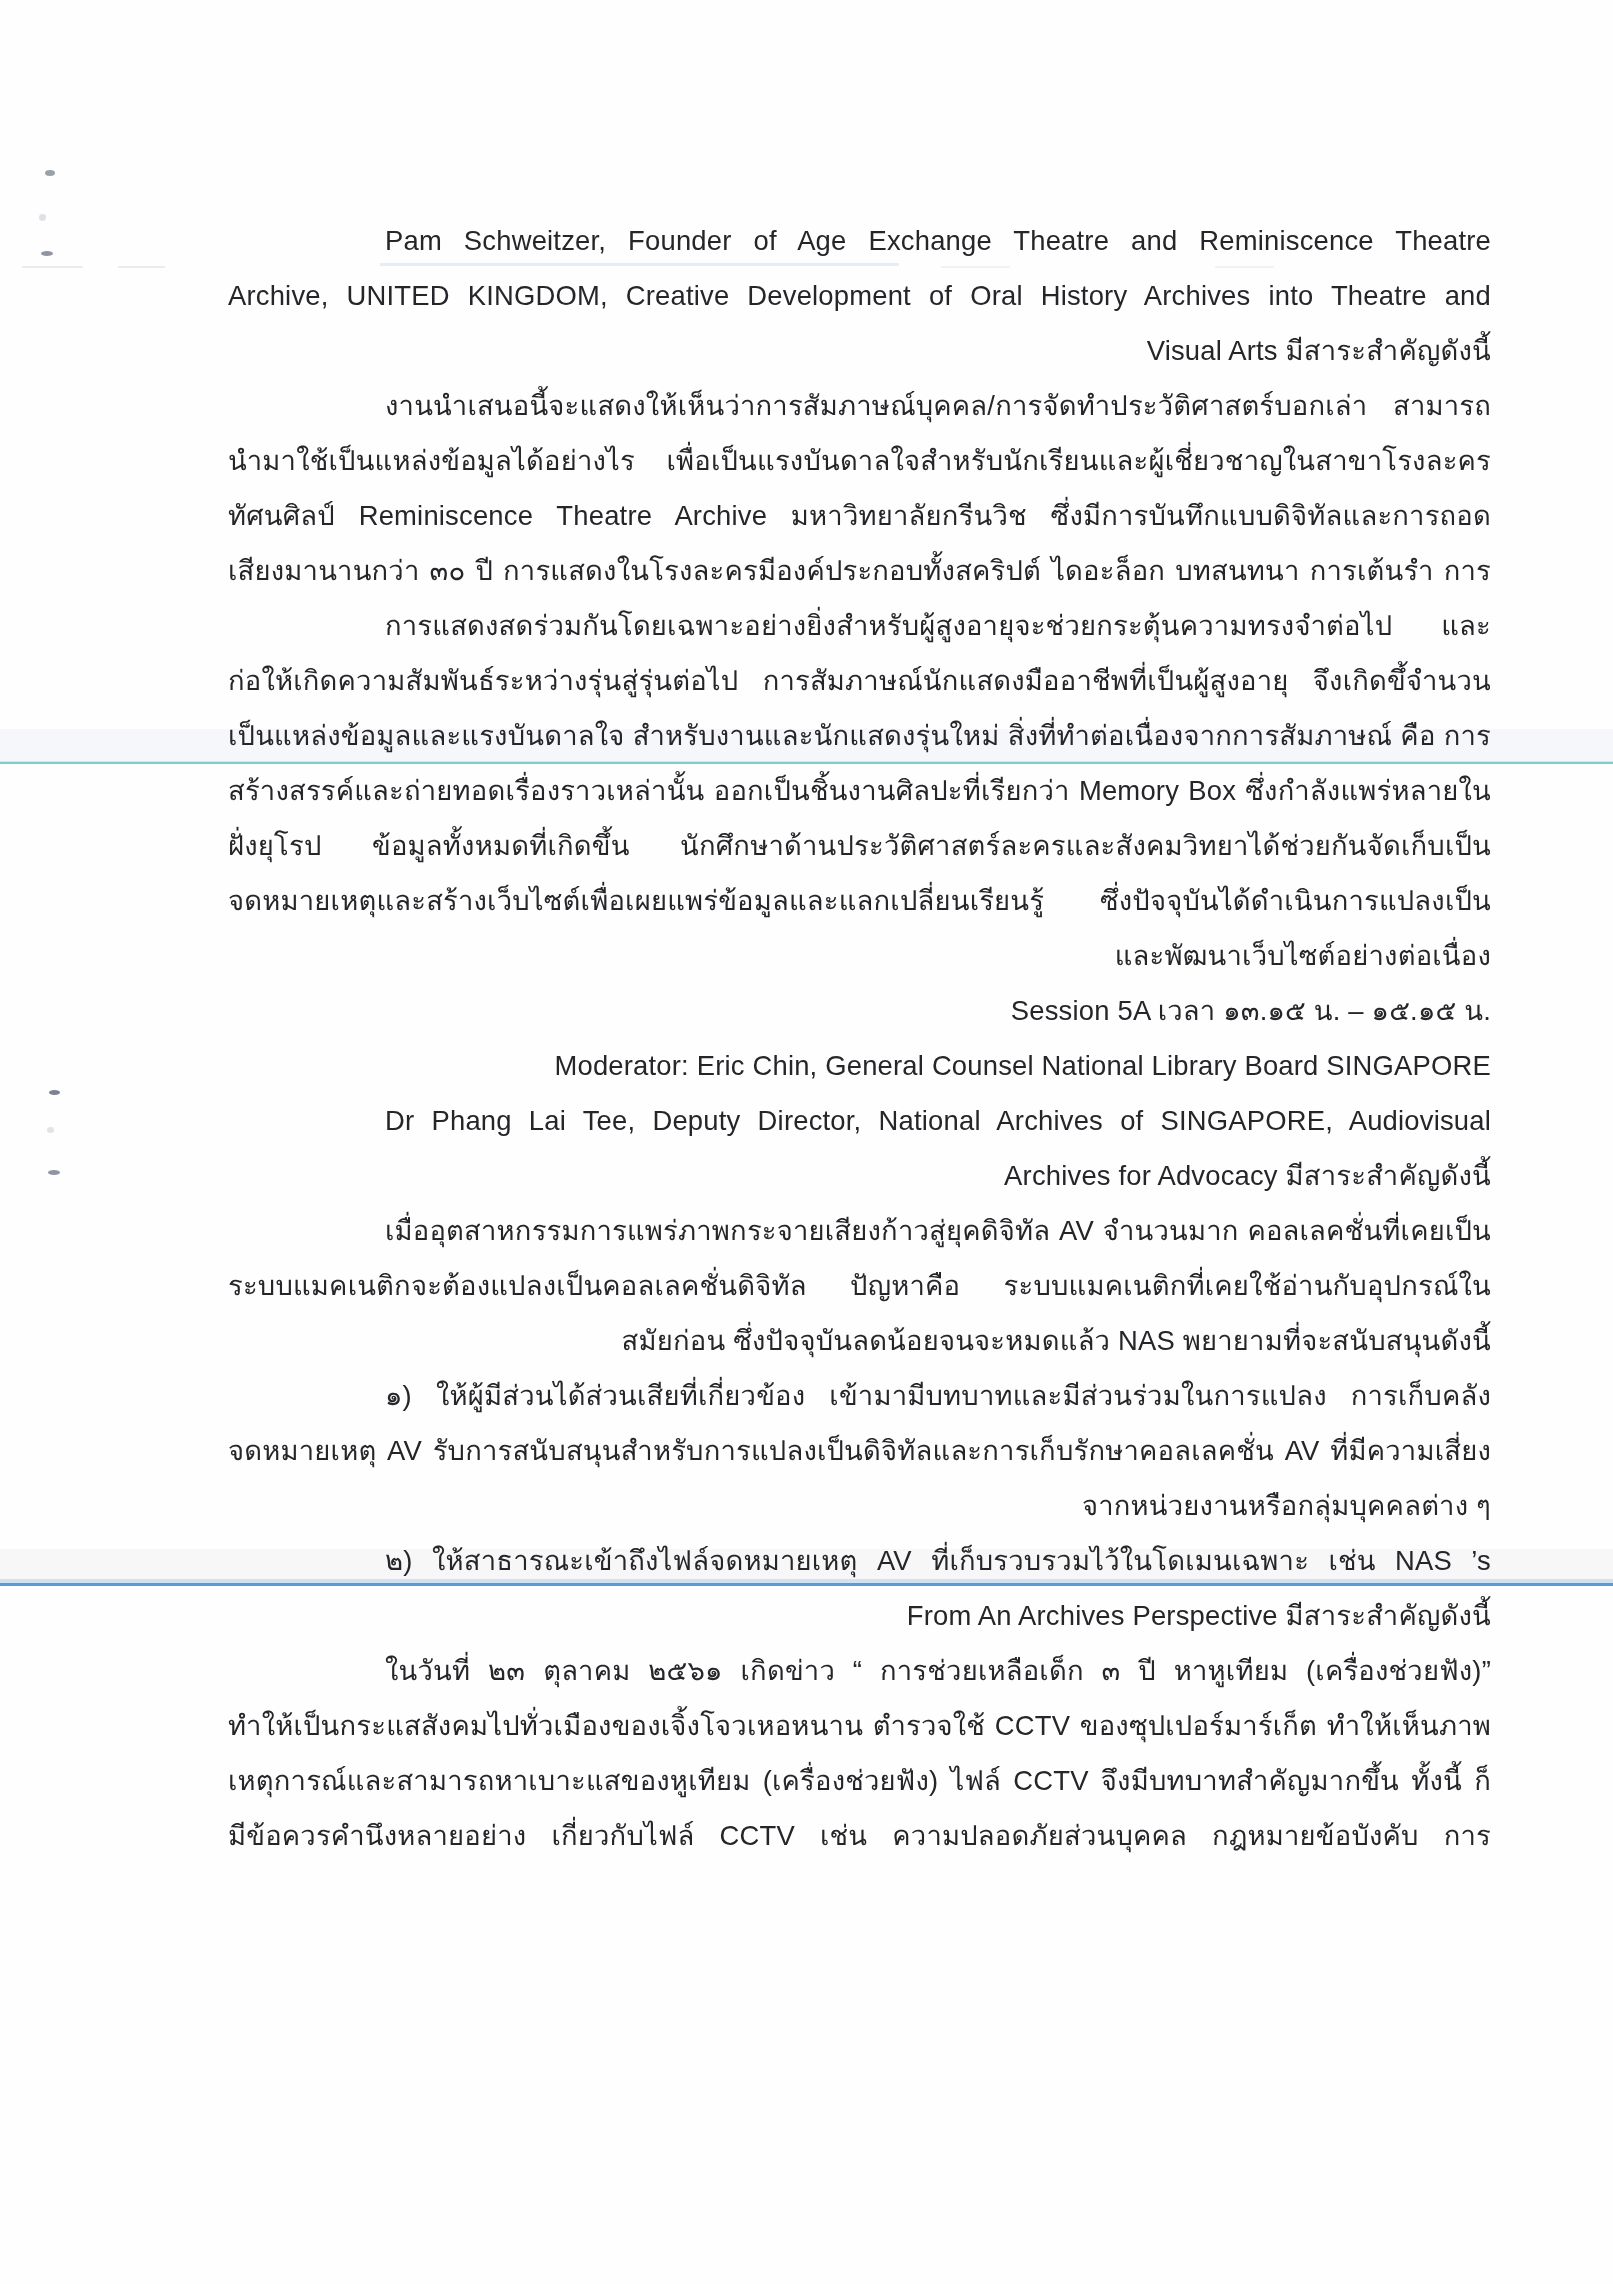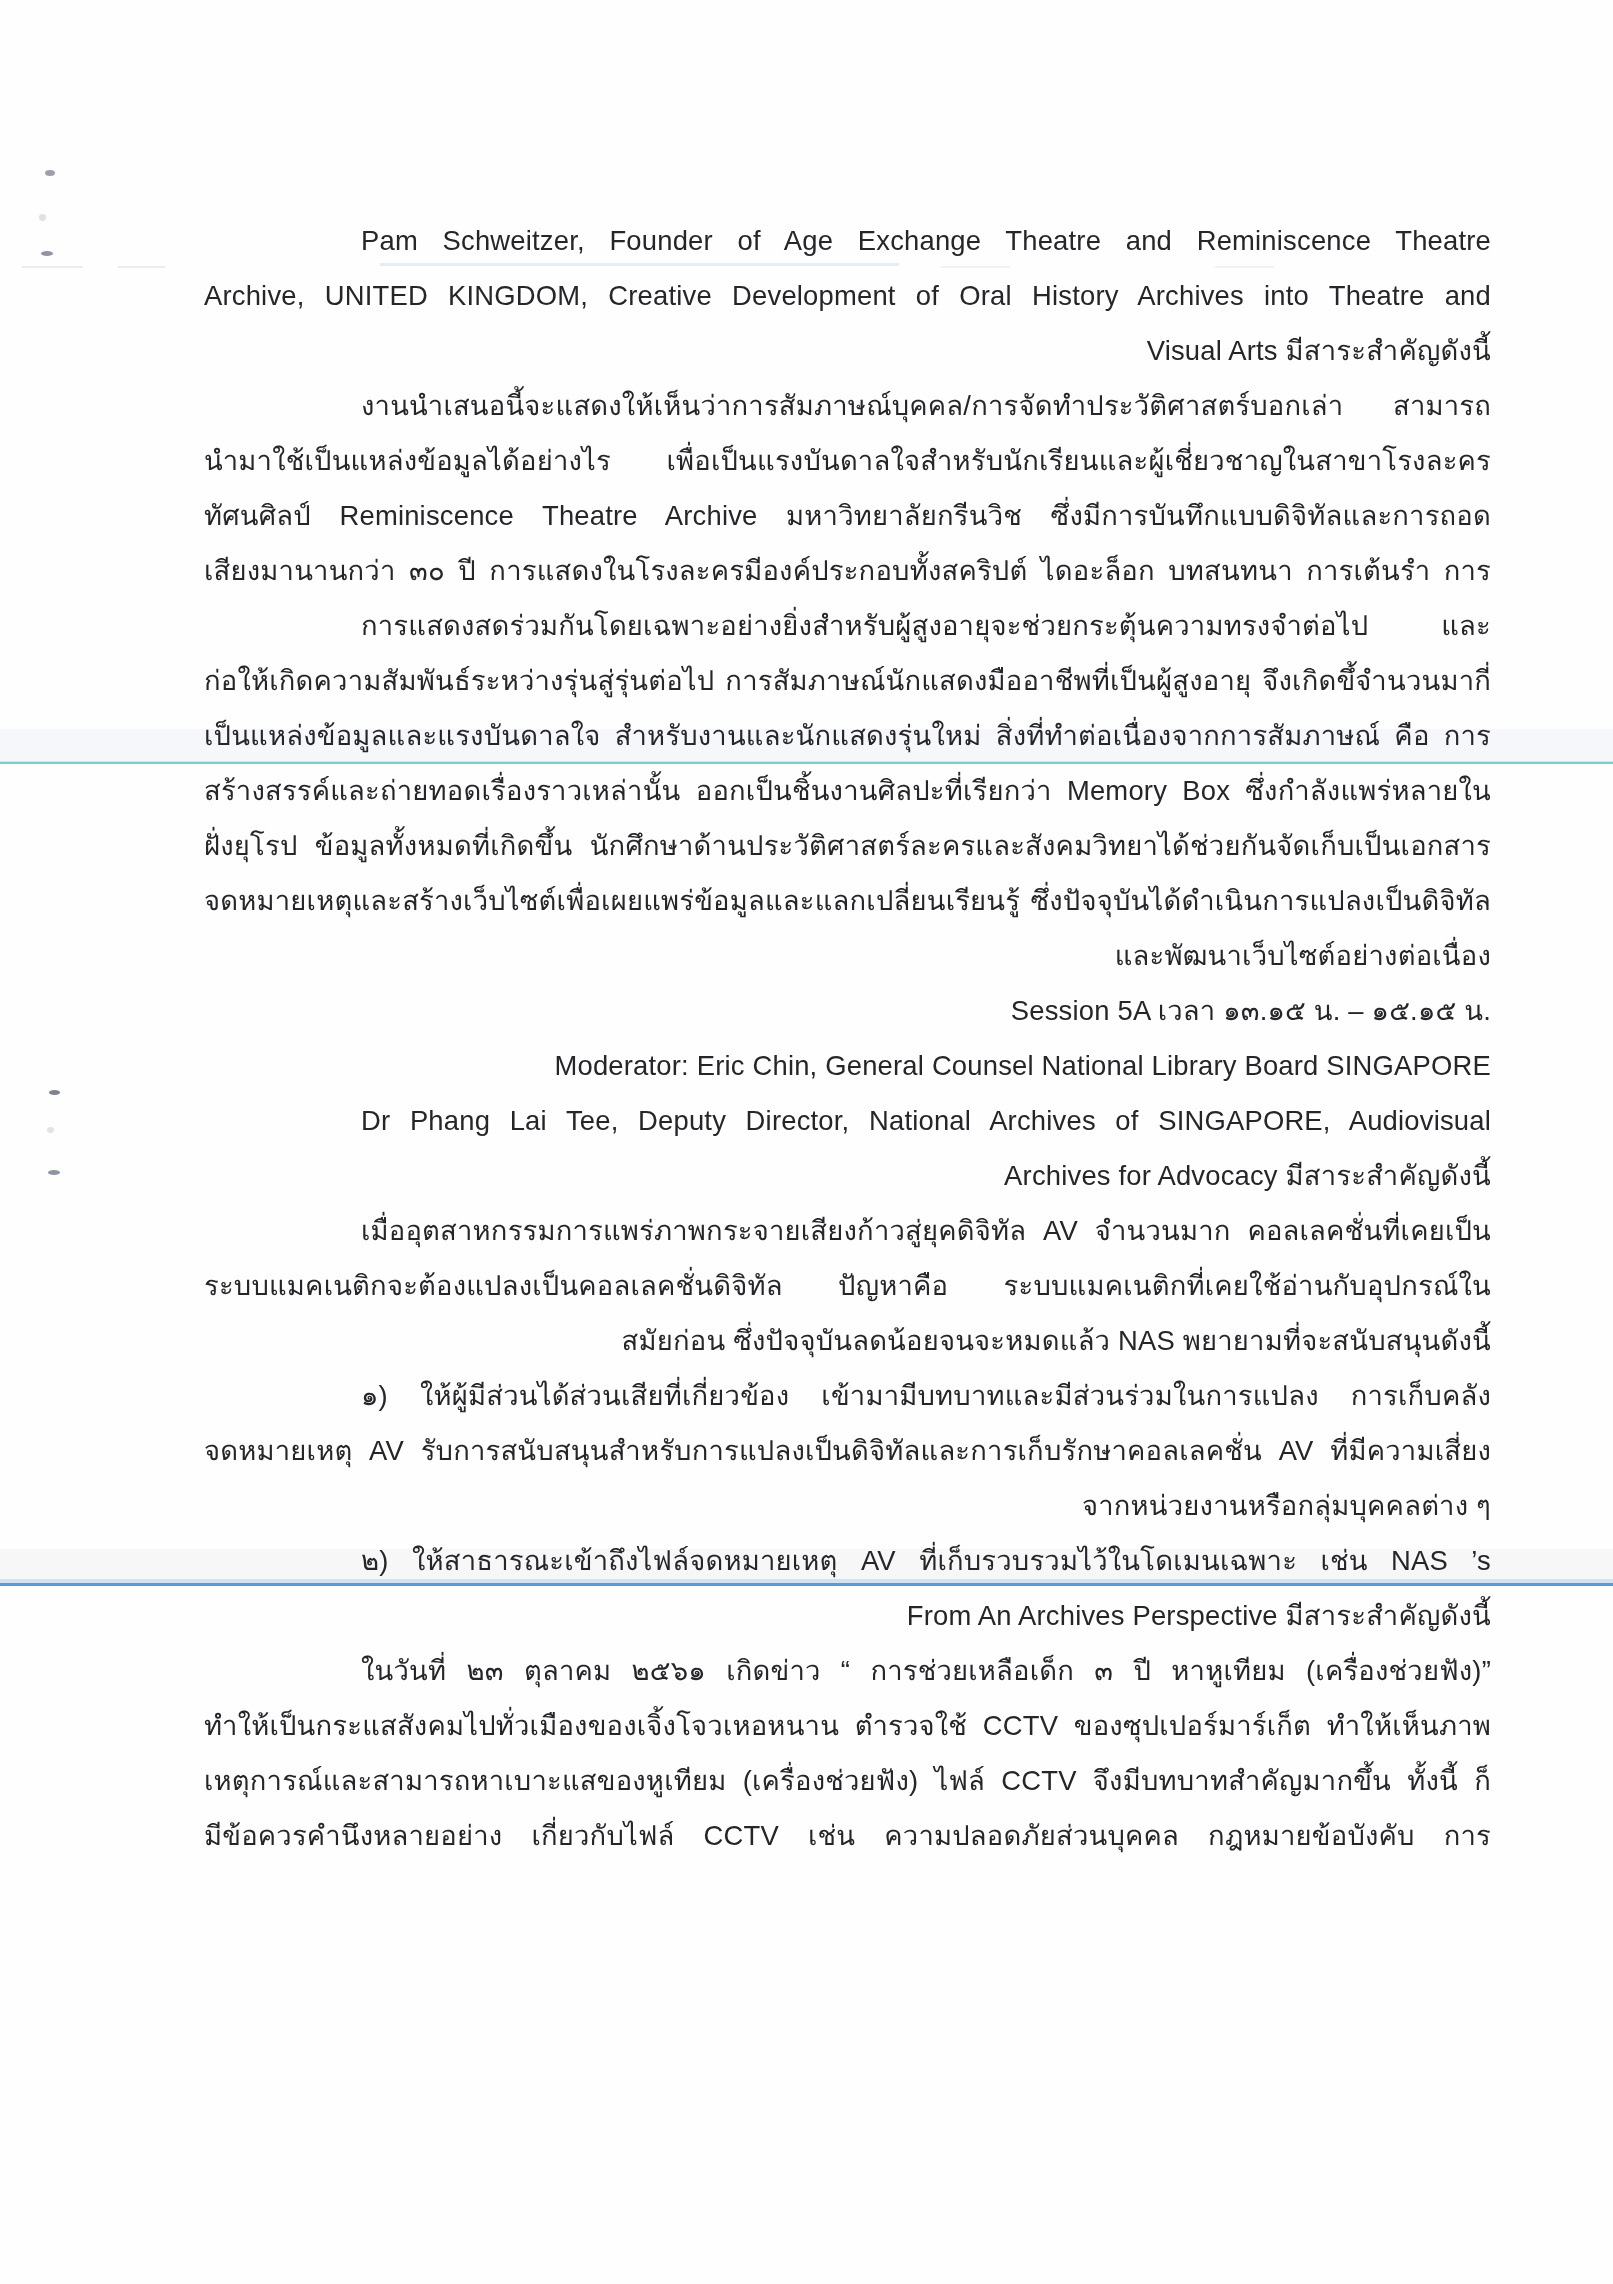--- a/index.html
+++ b/index.html
@@ -18,21 +18,21 @@
     z-index:2;
   }
   .line{
     height:55px;
     line-height:55px;
     overflow:hidden;
     text-align:right;
     white-space:normal;
     letter-spacing:0.2px;
   }
-  .line.fill{text-align:justify;text-align-last:justify;}
+  .line.fill{text-align:justify;text-align-last:justify;margin-left:24px;}
   .line.indent{text-indent:157px;}
   .line b{font-weight:normal;}
 
   
   .tint-band{position:absolute;left:0;width:100%;z-index:0;}
   .band-a{top:729px;height:32px;background:#eef2f6;opacity:.6;}
   .band-b{top:1549px;height:32px;background:#f0f1f2;opacity:.55;}
   .scan-line-teal{
     position:absolute;left:0;top:761px;width:100%;height:2.9px;z-index:3;
     background:linear-gradient(to bottom, rgba(159,219,216,.55) 0 30%, var(--teal,#79cfc9) 30% 100%);

